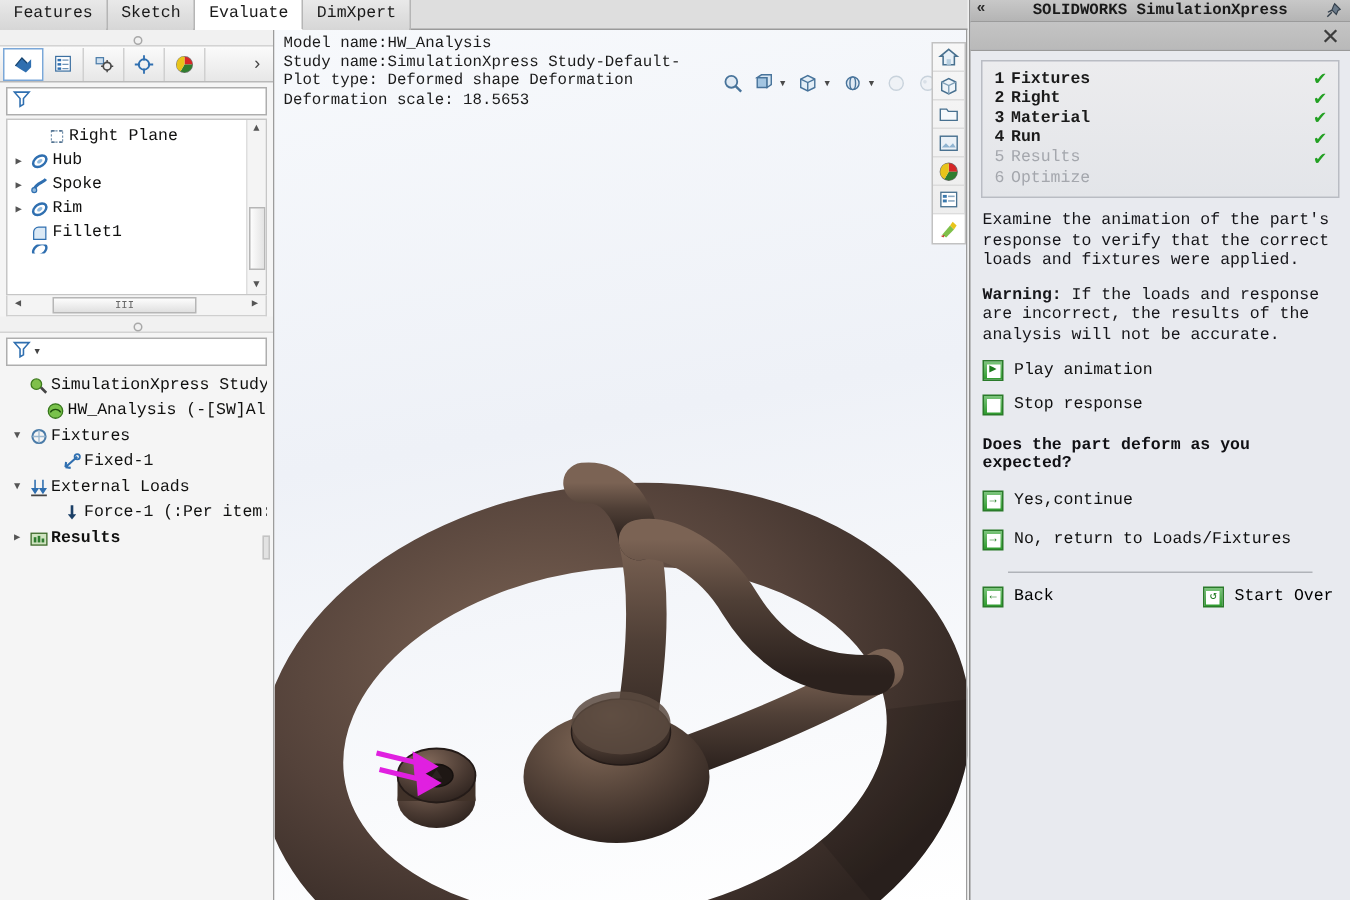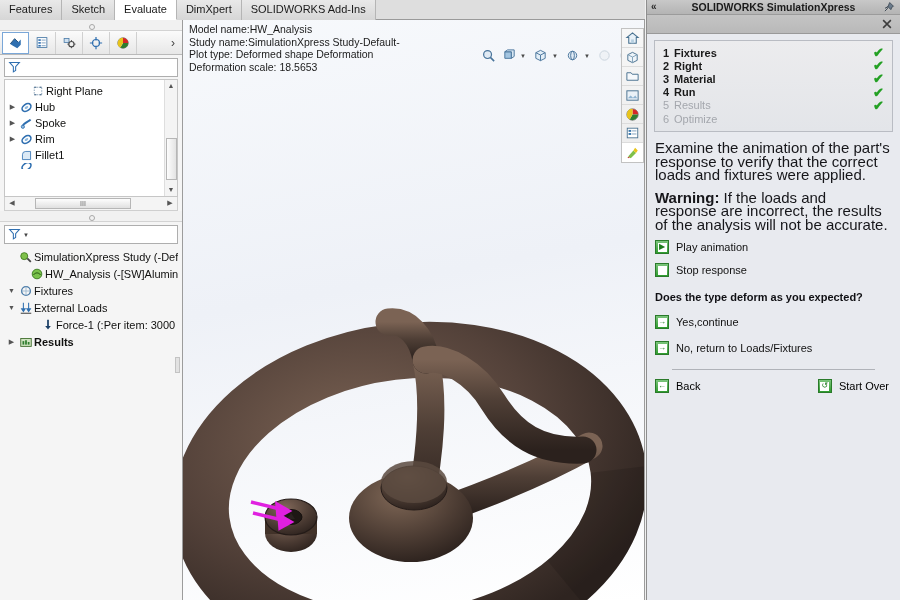--- a/index.html
+++ b/index.html
@@ -5,21 +5,21 @@
   * { box-sizing: border-box; }
   html, body {
     margin: 0; padding: 0;
     width: 900px; height: 600px;
     overflow: hidden;
     font-family: "Liberation Sans", sans-serif;
     font-size: 11px;
     color: #000;
     background: #f0f0f0;
   }
-  #app { position: relative; width: 900px; height: 480px; }
+  #app { position: relative; width: 900px; height: 480px; font-family: Liberation Mono, monospace; }
 
   
   #tabbar {
     position: absolute; left: 0; top: 0; width: 645px; height: 20px;
     background: #dedede;
     border-bottom: 1px solid #9a9a9a;
     display: flex; align-items: stretch;
   }
   .cmtab {
     padding: 0 9px; height: 20px; line-height: 19px;
@@ -187,21 +187,21 @@
   }
   .steprow {
     display: flex; align-items: center; height: 13.2px;
     font-size: 11px;
   }
   .stepnum { width: 11px; font-weight: bold; color: #1a1a1a; }
   .steplbl { font-weight: bold; color: #1a1a1a; }
   .steprow.dim .stepnum, .steprow.dim .steplbl { color: #a4a7ad; font-weight: normal; }
   .chk { margin-left: auto; color: #24a024; font-size: 13px; font-weight: bold; line-height: 1; }
 
-  .ptext { margin: 9px 1px 0 1px; font-size: 15px; line-height: 13.5px; color: #16161a; }
+  .ptext { margin: 9px 1px 0 1px; font-size: 11px; line-height: 13.5px; color: #16161a; }
   .ptext b { font-weight: bold; }
   .actrow {
     display: flex; align-items: center; gap: 7px;
     margin: 9px 1px 0 1px; font-size: 11px; color:#111;
   }
   .gbtn {
     width: 14px; height: 14px; flex: 0 0 14px;
     background: linear-gradient(#7cc47c,#2f9c2f);
     border: 1px solid #2a7a2a;
     display: flex; align-items: center; justify-content: center;
@@ -226,21 +226,20 @@
 </head>
 <body>
 
 <div id="app">
 
   <div id="tabbar">
     <div class="cmtab">Features</div>
     <div class="cmtab">Sketch</div>
     <div class="cmtab active">Evaluate</div>
     <div class="cmtab">DimXpert</div>
-    <div class="cmtab">SOLIDWORKS Add-Ins</div>
   </div>
 
   <div id="leftpanel">
 
     <div class="fm-handle"></div>
 
     <div class="fm-toolbar">
       <div class="fm-ico sel">
         <svg width="15" height="14" viewBox="0 0 16 16">
             <path d="M2 9l5-6 4 4 3-3v6l-4 4-5-3z" fill="#2f6fb0"></path>
@@ -400,20 +399,32 @@
         </div>
         <div class="trow" style="height:17px;">
           <span class="exp">▼</span>
           <span class="tico">
               <svg width="14" height="14" viewBox="0 0 16 16">
                 <circle cx="8" cy="8" r="5" fill="none" stroke="#4a7ba8" stroke-width="1.6"></circle>
                 <path d="M8 3v10M3 8h10" stroke="#9bb8d0"></path>
               </svg>
             </span>
           <span class="tlabel">Fixtures</span>
+        </div>
+        <div class="trow" style="height:17px;">
+          <span class="exp"></span>
+          <span class="exp"></span>
+          <span class="exp"></span>
+          <span class="tico">
+              <svg width="14" height="14" viewBox="0 0 16 16">
+                <path d="M3 12L12 4M3 12l4 .5M3 12l.5-4" fill="none" stroke="#2f6fb0" stroke-width="1.6"></path>
+                <circle cx="12" cy="4" r="2" fill="none" stroke="#2f6fb0" stroke-width="1.4"></circle>
+              </svg>
+            </span>
+          <span class="tlabel">Fixed-1</span>
         </div>
         <div class="trow" style="height:17px;">
           <span class="exp">▼</span>
           <span class="tico">
               <svg width="14" height="14" viewBox="0 0 16 16">
                 <path d="M5 2v8M5 12l-2-3h4zM11 2v8M11 12l-2-3h4z" fill="#2f6fb0" stroke="#2f6fb0" stroke-width="1.2"></path>
                 <path d="M2 14h12" stroke="#444" stroke-width="1.2"></path>
               </svg>
             </span>
           <span class="tlabel">External Loads</span>
@@ -688,21 +699,21 @@
           </span>
         <span>Play animation</span>
       </div>
       <div class="actrow">
         <span class="gbtn">
             <span class="inner"></span>
           </span>
         <span>Stop response</span>
       </div>
 
-      <div class="qhead">Does the type deform as you expected?</div>
+      <div class="qhead">Does the part deform as you expected?</div>
 
       <div class="actrow" style="margin-top:12px;">
         <span class="gbtn">
             <span class="inner">→</span>
           </span>
         <span>Yes,continue</span>
       </div>
       <div class="actrow" style="margin-top:12px;">
         <span class="gbtn">
             <span class="inner">→</span>

